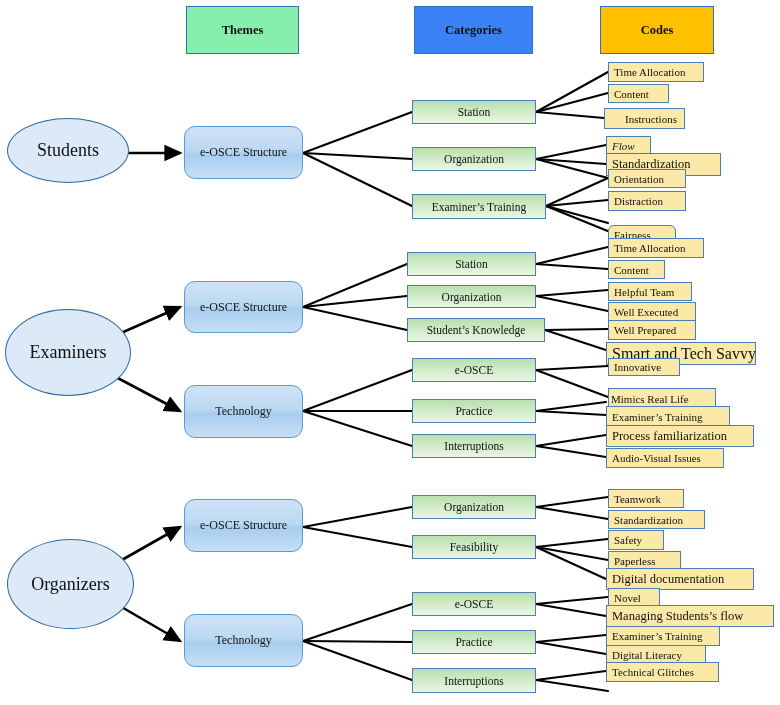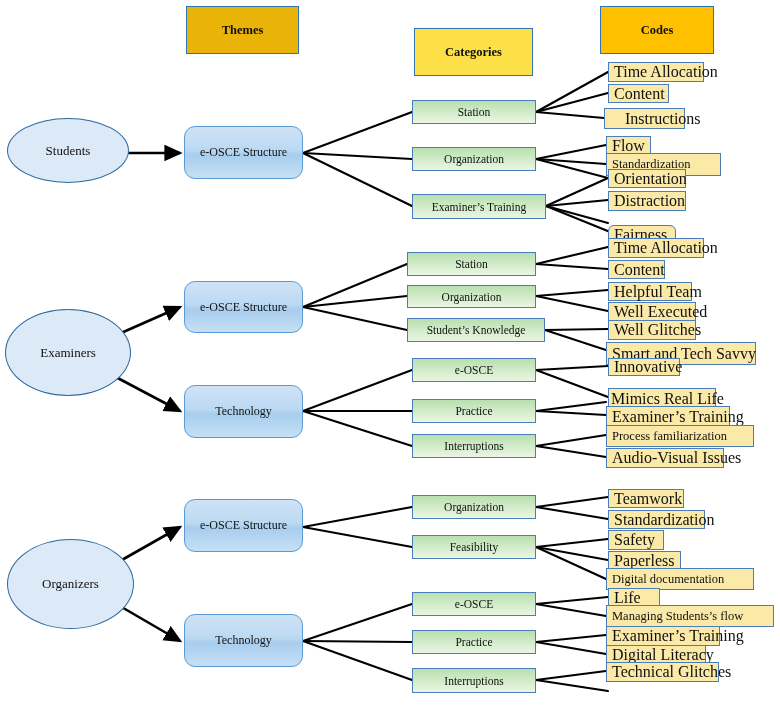--- a/index.html
+++ b/index.html
@@ -10,30 +10,30 @@
   #stage{position:relative;width:780px;height:705px;}
 
   svg#wires{position:absolute;left:0;top:0;width:780px;height:705px;pointer-events:none;}
 
   .hdr{
     position:absolute;box-sizing:border-box;
     border:1px solid #2E75B6;
     display:flex;align-items:center;justify-content:center;
     font-weight:bold;font-size:12.5px;color:#111;
   }
-  .hdr.themes{background:#eab308;}
-  .hdr.categories{background:#fde047;margin-top:22px;}
+  .hdr.themes{background:#86efac;}
+  .hdr.categories{background:#3b82f6;}
   .hdr.codes{background:#FFC000;}
 
   .participant{
     position:absolute;box-sizing:border-box;
     border:1.3px solid #2E6A9E;border-radius:50%;
     background:#DCE9F7;
     display:flex;align-items:center;justify-content:center;
-    font-size:13px;color:#111;
+    font-size:18px;color:#111;
   }
 
   .theme{
     position:absolute;box-sizing:border-box;
     border:1.2px solid #5B9BD5;border-radius:11px;
     background:linear-gradient(to bottom,#CFE2F6 0%,#BCD9F2 45%,#A8CDEE 55%,#C5E0F6 100%);
     display:flex;align-items:center;justify-content:center;
     font-size:12px;color:#111;
   }
 
@@ -44,21 +44,21 @@
     display:flex;align-items:center;justify-content:center;
     font-size:11.5px;color:#111;
   }
 
   .code{
     position:absolute;box-sizing:border-box;
     border:1.2px solid #4A7EBB;
     background:#FBE9A8;
     display:flex;align-items:center;
     padding-left:5px;
-    font-size:16px;color:#111;white-space:nowrap;
+    font-size:11px;color:#111;white-space:nowrap;
   }
   .code.pad{padding-left:2px;}
   .code.big{font-size:16px;}
   .code.mid{font-size:12.5px;}
 </style>
 </head>
 <body>
 
 <div id="stage">
 
@@ -212,21 +212,21 @@
   <div id="codes-layer">
       <div class="code" style="left: 608px; top: 62px; width: 96px; height: 20px;">
         <span>Time Allocation</span>
       </div>
       <div class="code" style="left: 608px; top: 84px; width: 61px; height: 19px;">
         <span>Content</span>
       </div>
       <div class="code" style="left: 604px; top: 108px; width: 81px; height: 21px; padding-left: 20px;">
         <span>Instructions</span>
       </div>
-      <div class="code" style="left: 606px; top: 136px; width: 45px; height: 19px;">
+      <div class="code" style="left: 606px; top: 136px; width: 45px; height: 19px; font-style: italic;">
         <span>Flow</span>
       </div>
       <div class="code mid" style="left: 606px; top: 153px; width: 115px; height: 23px;">
         <span>Standardization</span>
       </div>
       <div class="code" style="left: 608px; top: 169px; width: 78px; height: 19px;">
         <span>Orientation</span>
       </div>
       <div class="code" style="left: 608px; top: 191px; width: 78px; height: 20px; align-items: center;">
         <span>Distraction</span>
@@ -240,21 +240,21 @@
       <div class="code" style="left: 608px; top: 260px; width: 57px; height: 19px;">
         <span>Content</span>
       </div>
       <div class="code" style="left: 608px; top: 282px; width: 84px; height: 19px;">
         <span>Helpful Team</span>
       </div>
       <div class="code" style="left: 608px; top: 302px; width: 88px; height: 19px;">
         <span>Well Executed</span>
       </div>
       <div class="code" style="left: 608px; top: 320px; width: 88px; height: 20px;">
-        <span>Well Glitches</span>
+        <span>Well Prepared</span>
       </div>
       <div class="code big" style="left: 606px; top: 342px; width: 150px; height: 23px;">
         <span>Smart and Tech Savvy</span>
       </div>
       <div class="code" style="left: 608px; top: 358px; width: 72px; height: 18px;">
         <span>Innovative</span>
       </div>
       <div class="code pad" style="left: 608px; top: 388px; width: 108px; height: 21px;">
         <span>Mimics Real Life</span>
       </div>
@@ -276,21 +276,21 @@
       <div class="code" style="left: 608px; top: 530px; width: 56px; height: 20px;">
         <span>Safety</span>
       </div>
       <div class="code" style="left: 608px; top: 551px; width: 73px; height: 19px;">
         <span>Paperless</span>
       </div>
       <div class="code mid" style="left: 606px; top: 568px; width: 148px; height: 22px;">
         <span>Digital documentation</span>
       </div>
       <div class="code" style="left: 608px; top: 588px; width: 52px; height: 19px;">
-        <span>Life</span>
+        <span>Novel</span>
       </div>
       <div class="code mid" style="left: 606px; top: 605px; width: 168px; height: 22px;">
         <span>Managing Students’s flow</span>
       </div>
       <div class="code" style="left: 606px; top: 626px; width: 114px; height: 20px;">
         <span>Examiner’s Training</span>
       </div>
       <div class="code" style="left: 606px; top: 645px; width: 100px; height: 20px;">
         <span>Digital Literacy</span>
       </div>

